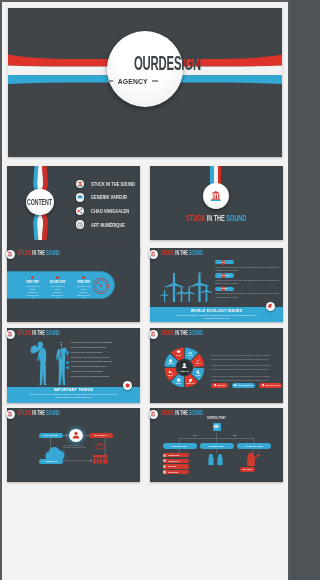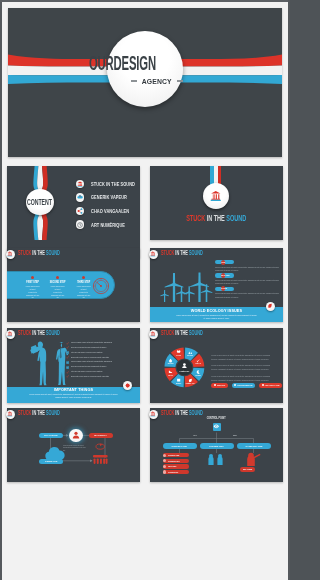--- a/index.html
+++ b/index.html
@@ -9,21 +9,21 @@
   .page:before{left:0}
   .page:after{right:0}
   .topbar{position:absolute;left:0;right:0;top:0;height:2px;background:#5c6064;z-index:50}
   .slide{position:absolute;background:#3c4349;box-shadow:0 1px 2px rgba(0,0,0,.25);}
   .clip{position:absolute;left:0;top:0;width:100%;height:100%;overflow:hidden}
   
   .cover{background:#3f4549}
   .cover-bands{position:absolute;left:0;top:0}
   .logo-circle{position:absolute;left:98.5px;top:23px;width:76px;height:76px;border-radius:50%;
      background:radial-gradient(circle at 50% 35%, #ffffff 40%, #ebebeb 100%);
-     box-shadow:0 2px 5px rgba(0,0,0,.4);display:flex;flex-direction:column;align-items:flex-end;justify-content:center}
+     box-shadow:0 2px 5px rgba(0,0,0,.4);display:flex;flex-direction:column;align-items:flex-start;justify-content:center}
   .logo-main{font-size:20.4px;font-weight:bold;color:#3b4247;letter-spacing:-0.3px;
      font-family:"Liberation Sans",sans-serif;transform:scaleX(.555) scaleY(1.0);line-height:1}
   .logo-sub-wrap{display:flex;align-items:center;gap:3.2px;margin-top:3.6px}
   .logo-sub{font-size:7.6px;font-weight:bold;color:#33393e;letter-spacing:.15px;transform:scaleX(.9)}
   .dash{display:block;width:6px;height:1.1px;background:#8d9296}
   .cover-sub{position:absolute;left:0;right:0;top:106px;text-align:center;font-size:9.2px;
      font-weight:bold;letter-spacing:-0.1px;white-space:nowrap;line-height:1}
   .cover-sub .inner{display:inline-block;transform:scaleX(.69)}
   .cover-sub .r{color:#e0392b}.cover-sub .b{color:#35a8d6}
   

